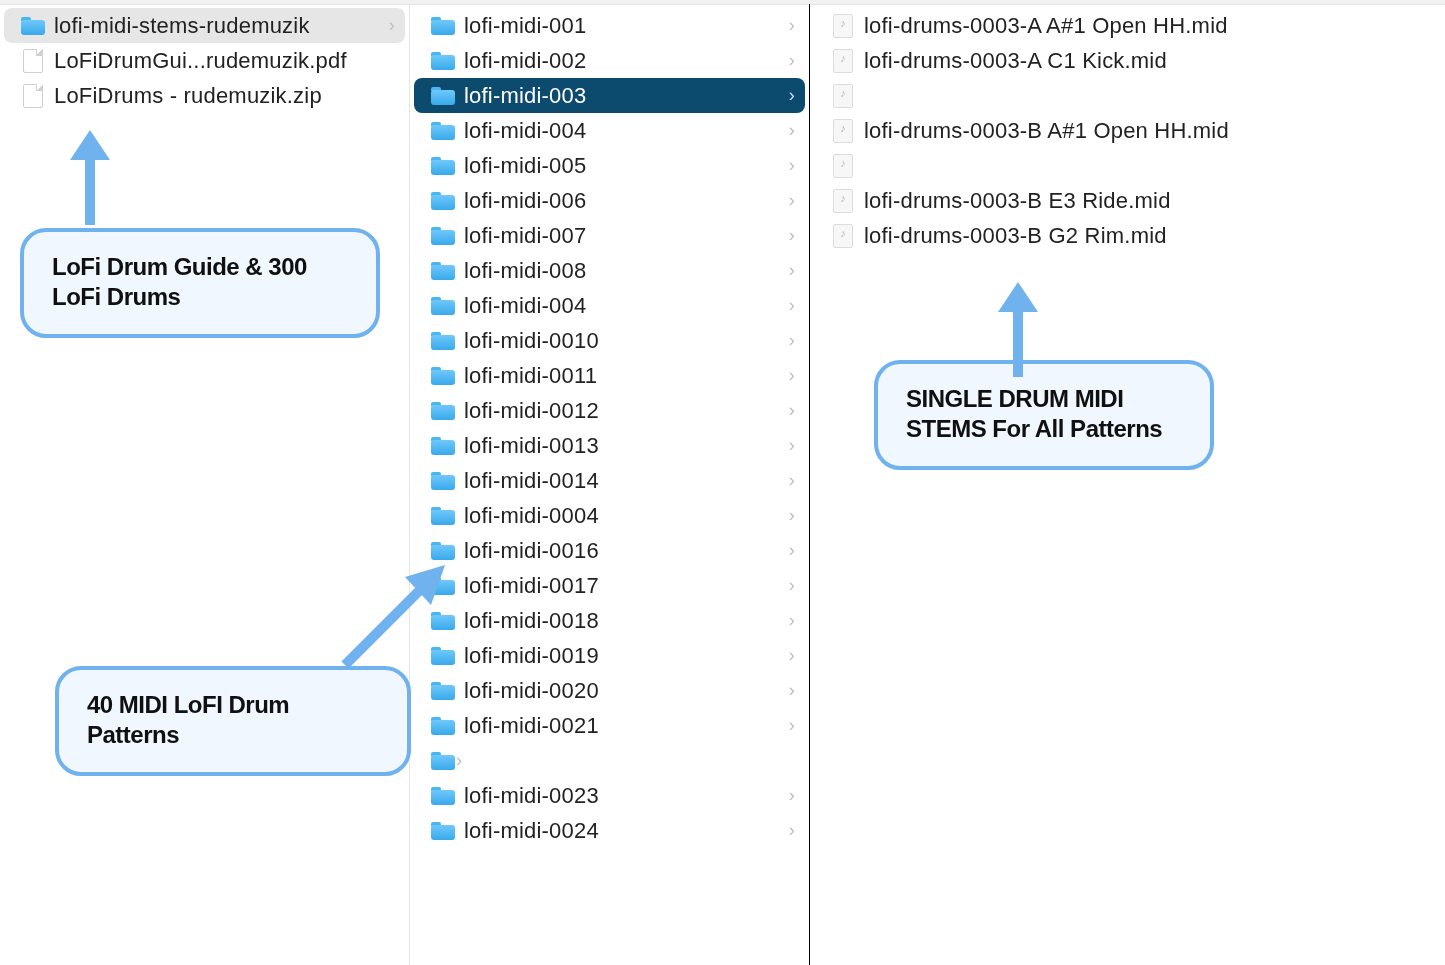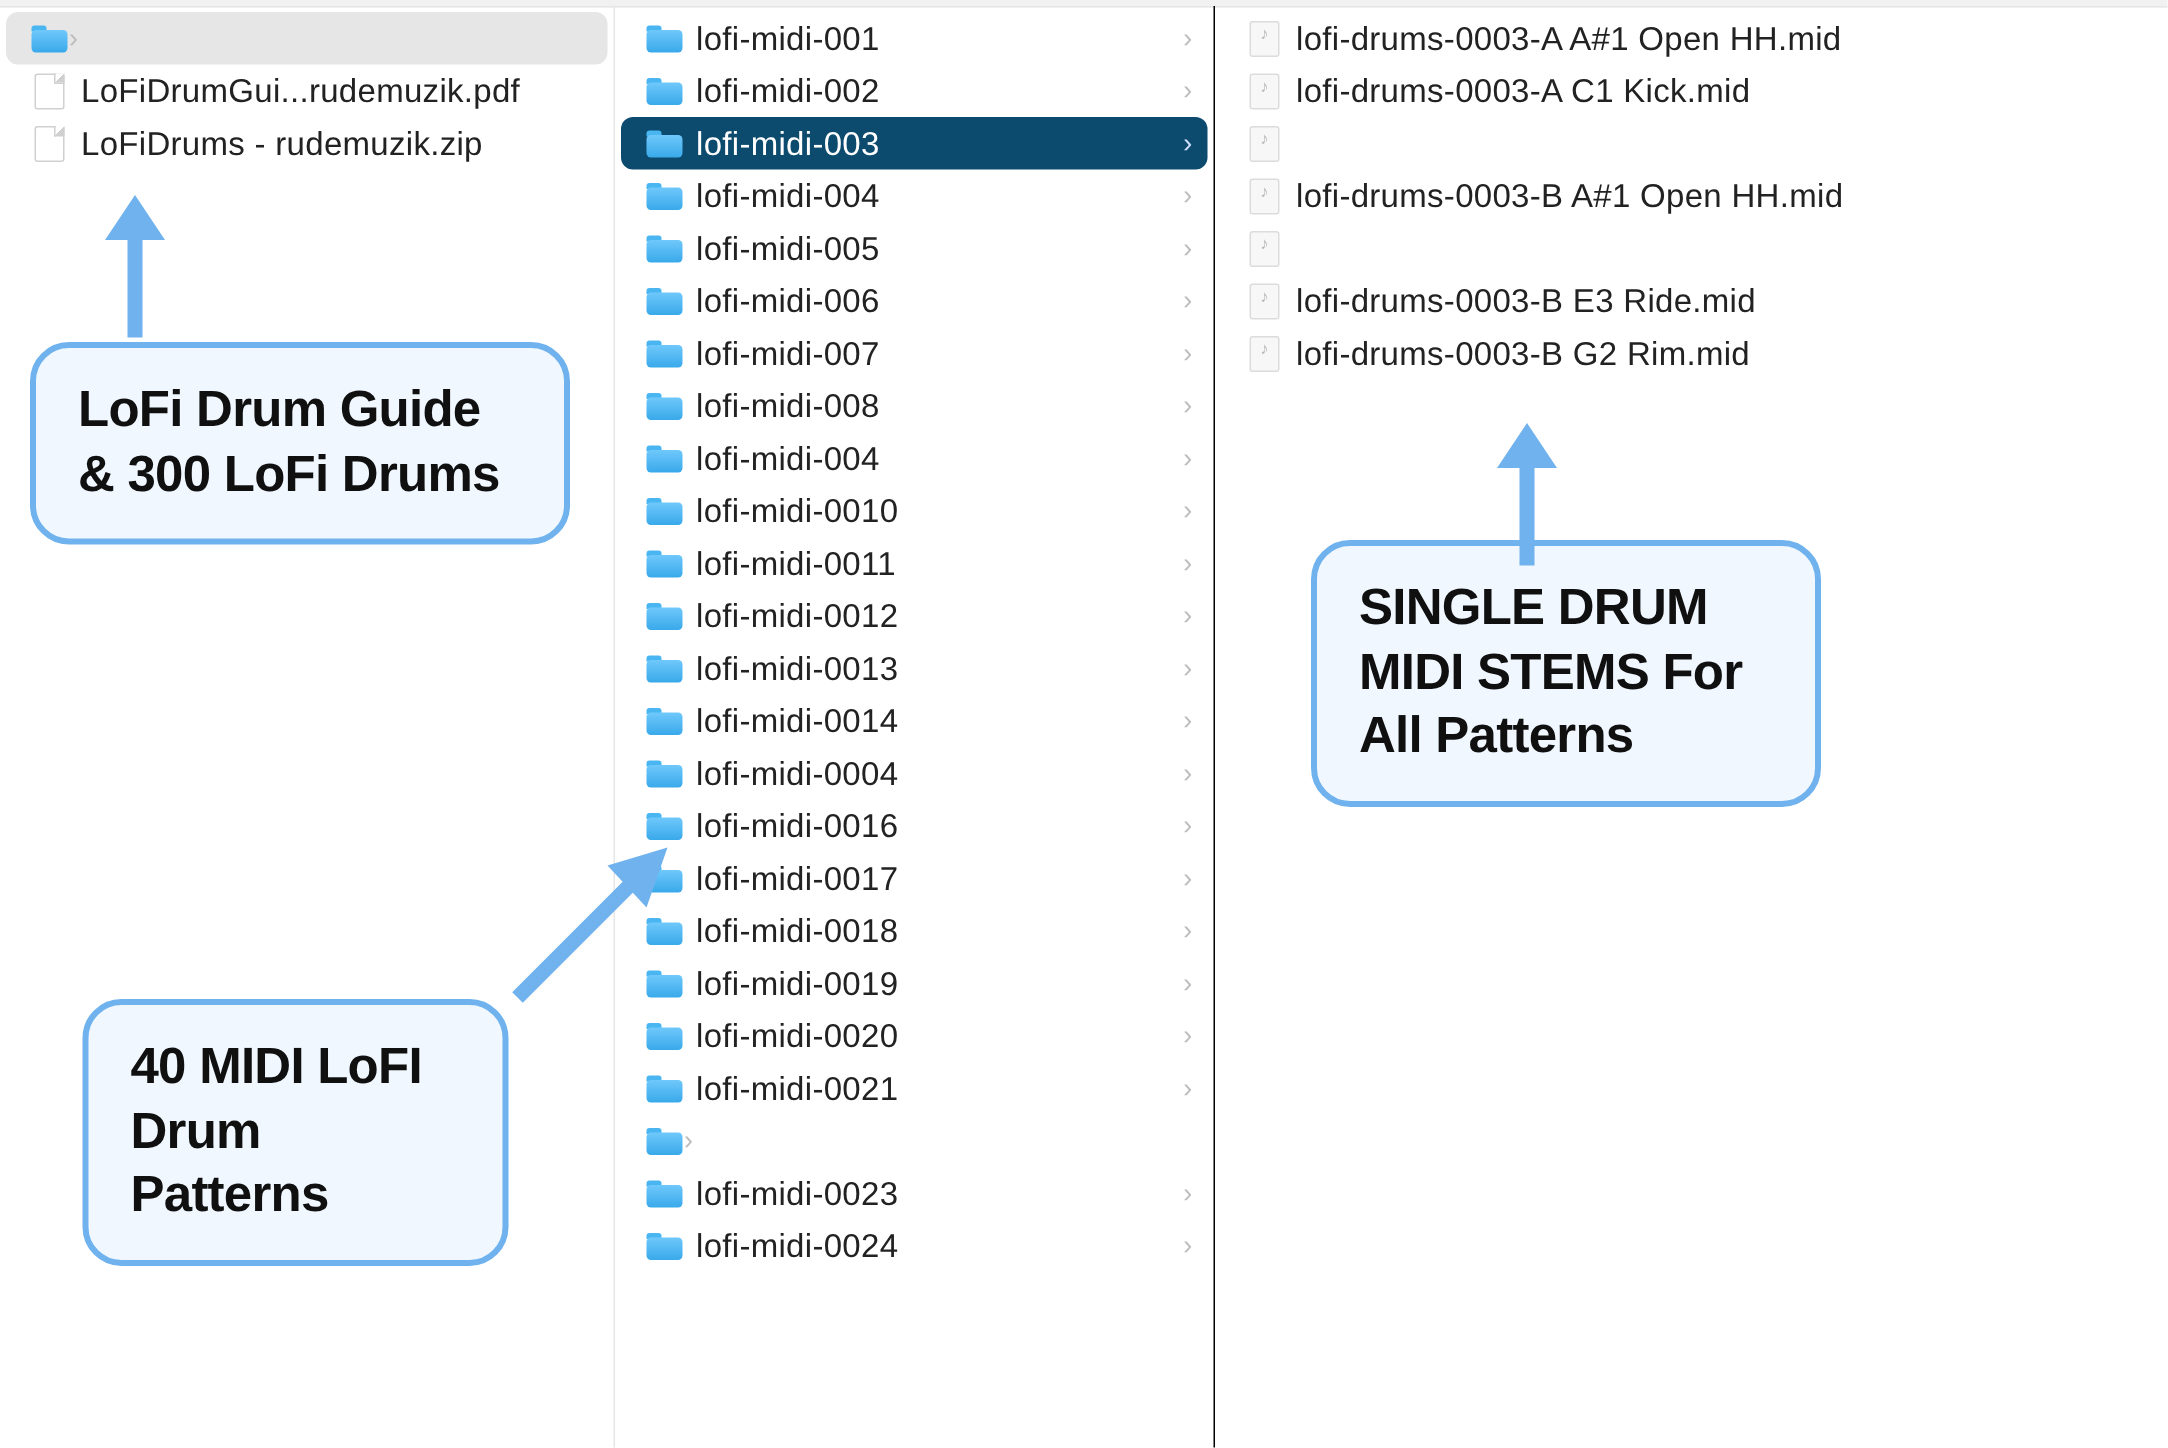--- a/index.html
+++ b/index.html
@@ -133,27 +133,27 @@
   .callout {
     position: absolute;
     background: #f0f7fe;
     border: 4px solid #6fb2ee;
     border-radius: 26px;
     padding: 20px 28px 22px 28px;
     color: #101010;
     font-family: "Helvetica Neue", Arial, sans-serif;
     font-weight: 700;
     font-stretch: condensed;
-    font-size: 34px;
+    font-size: 24px;
     line-height: 1.25;
     letter-spacing: -0.5px;
     box-sizing: border-box;
   }
   #callout1 { left: 20px;  top: 228px; width: 360px; }
-  #callout2 { left: 55px;  top: 666px; width: 284px; }
+  #callout2 { left: 55px;  top: 666px; width: 356px; }
   #callout3 { left: 874px; top: 360px; width: 340px; }
 
   
   .arrow {
     position: absolute;
     pointer-events: none;
   }
   .arrow svg { display: block; }
 </style>
 </head>
@@ -162,20 +162,21 @@
 <div class="topline"></div>
 
 <div class="columns">
 
   <div class="col col1">
     <div class="items" id="col1-items">
         <div class="row bg-grey">
           <span class="ic">
             <span class="folder"></span>
           </span>
+          <span class="label">lofi-midi-stems-rudemuzik</span>
           <span class="chev">›</span>
         </div>
         <div class="row">
           <span class="ic">
             <span class="doc-icon"></span>
           </span>
           <span class="label">LoFiDrumGui...rudemuzik.pdf</span>
         </div>
         <div class="row">
           <span class="ic">

